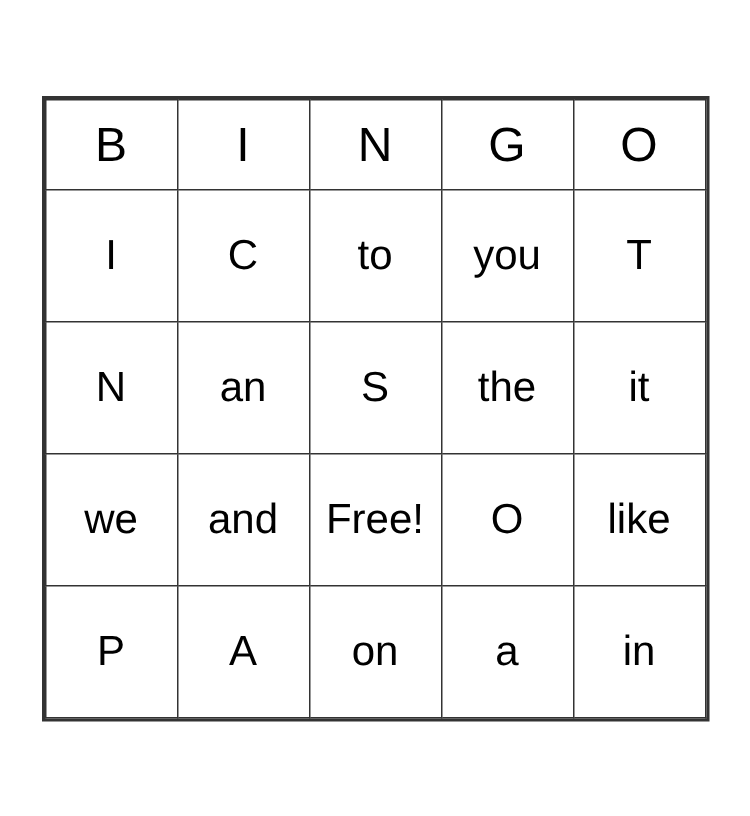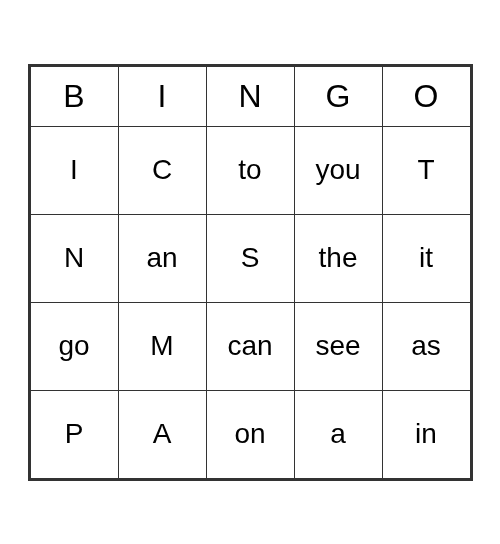--- a/index.html
+++ b/index.html
@@ -71,25 +71,25 @@
           <td>T</td>
         </tr>
         <tr>
           <td>N</td>
           <td>an</td>
           <td>S</td>
           <td>the</td>
           <td>it</td>
         </tr>
         <tr>
-          <td>go</td>
-          <td>M</td>
-          <td>can</td>
-          <td>see</td>
-          <td>as</td>
+          <td>we</td>
+          <td>and</td>
+          <td class="free-cell">Free!</td>
+          <td>O</td>
+          <td>like</td>
         </tr>
         <tr>
           <td>P</td>
           <td>A</td>
           <td>on</td>
           <td>a</td>
           <td>in</td>
         </tr>
       </tbody>
   </table>

